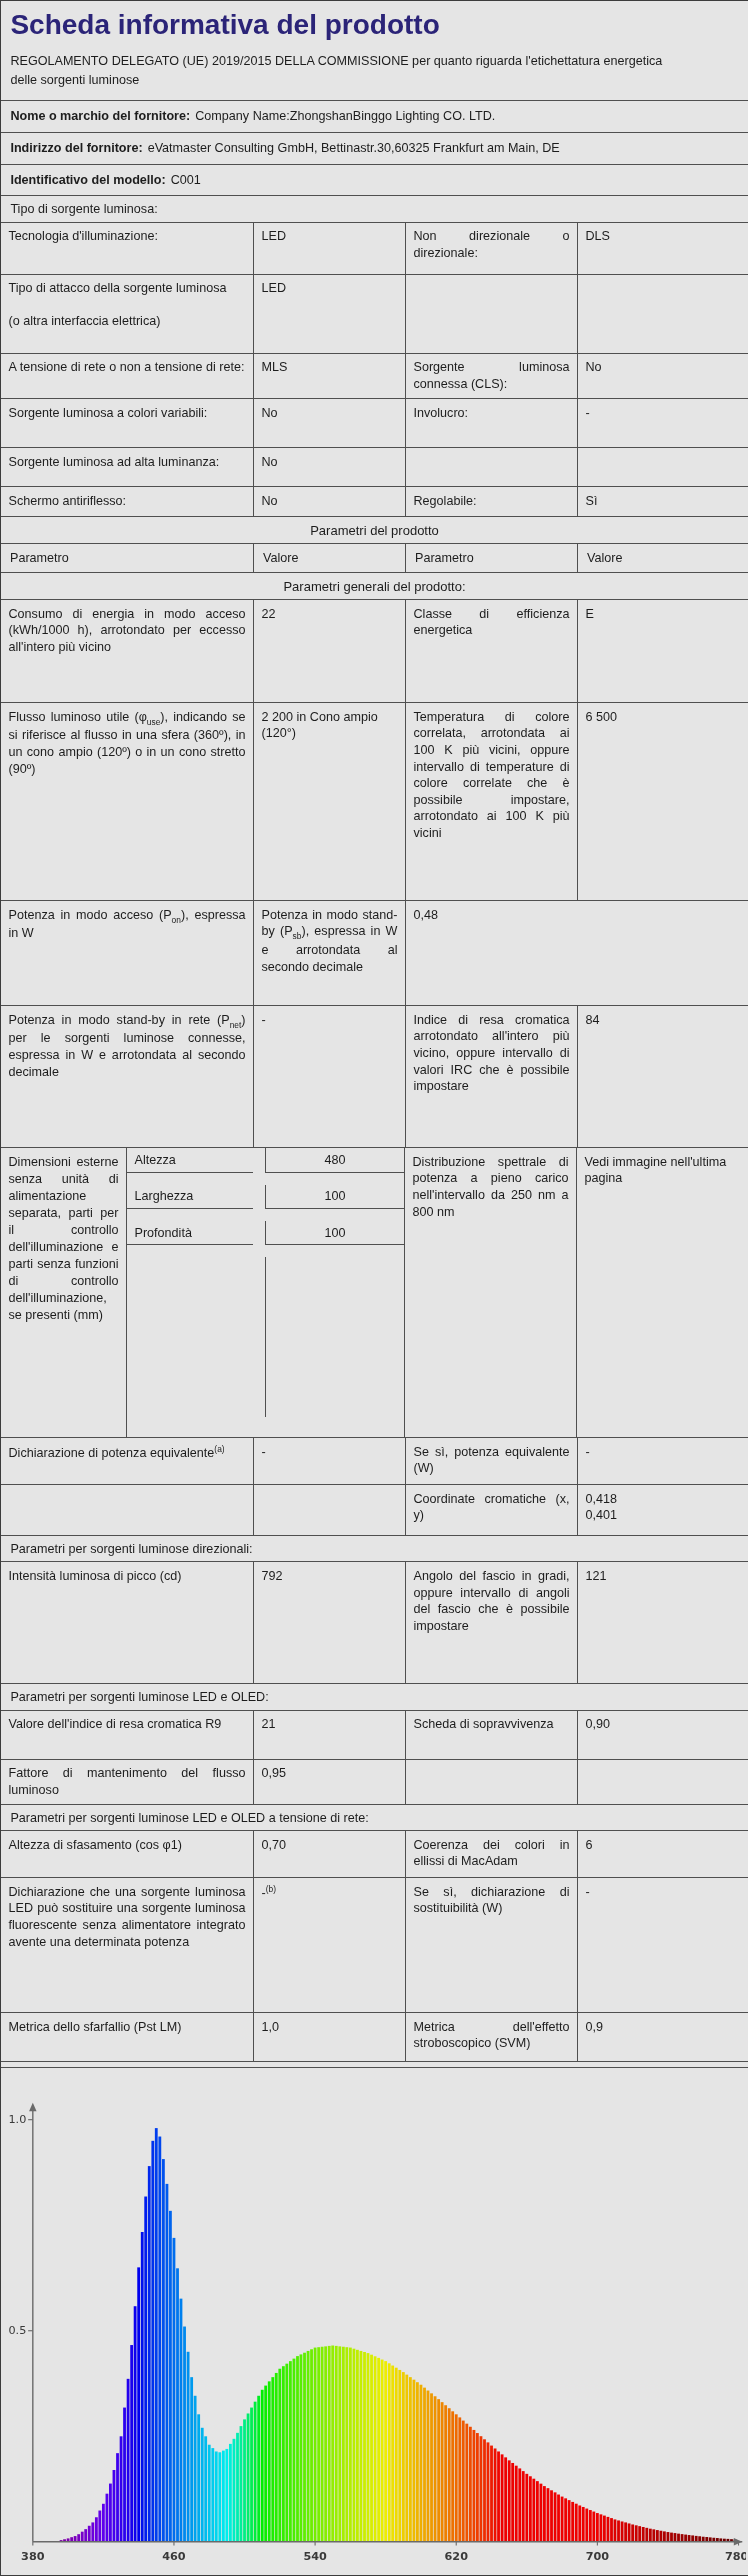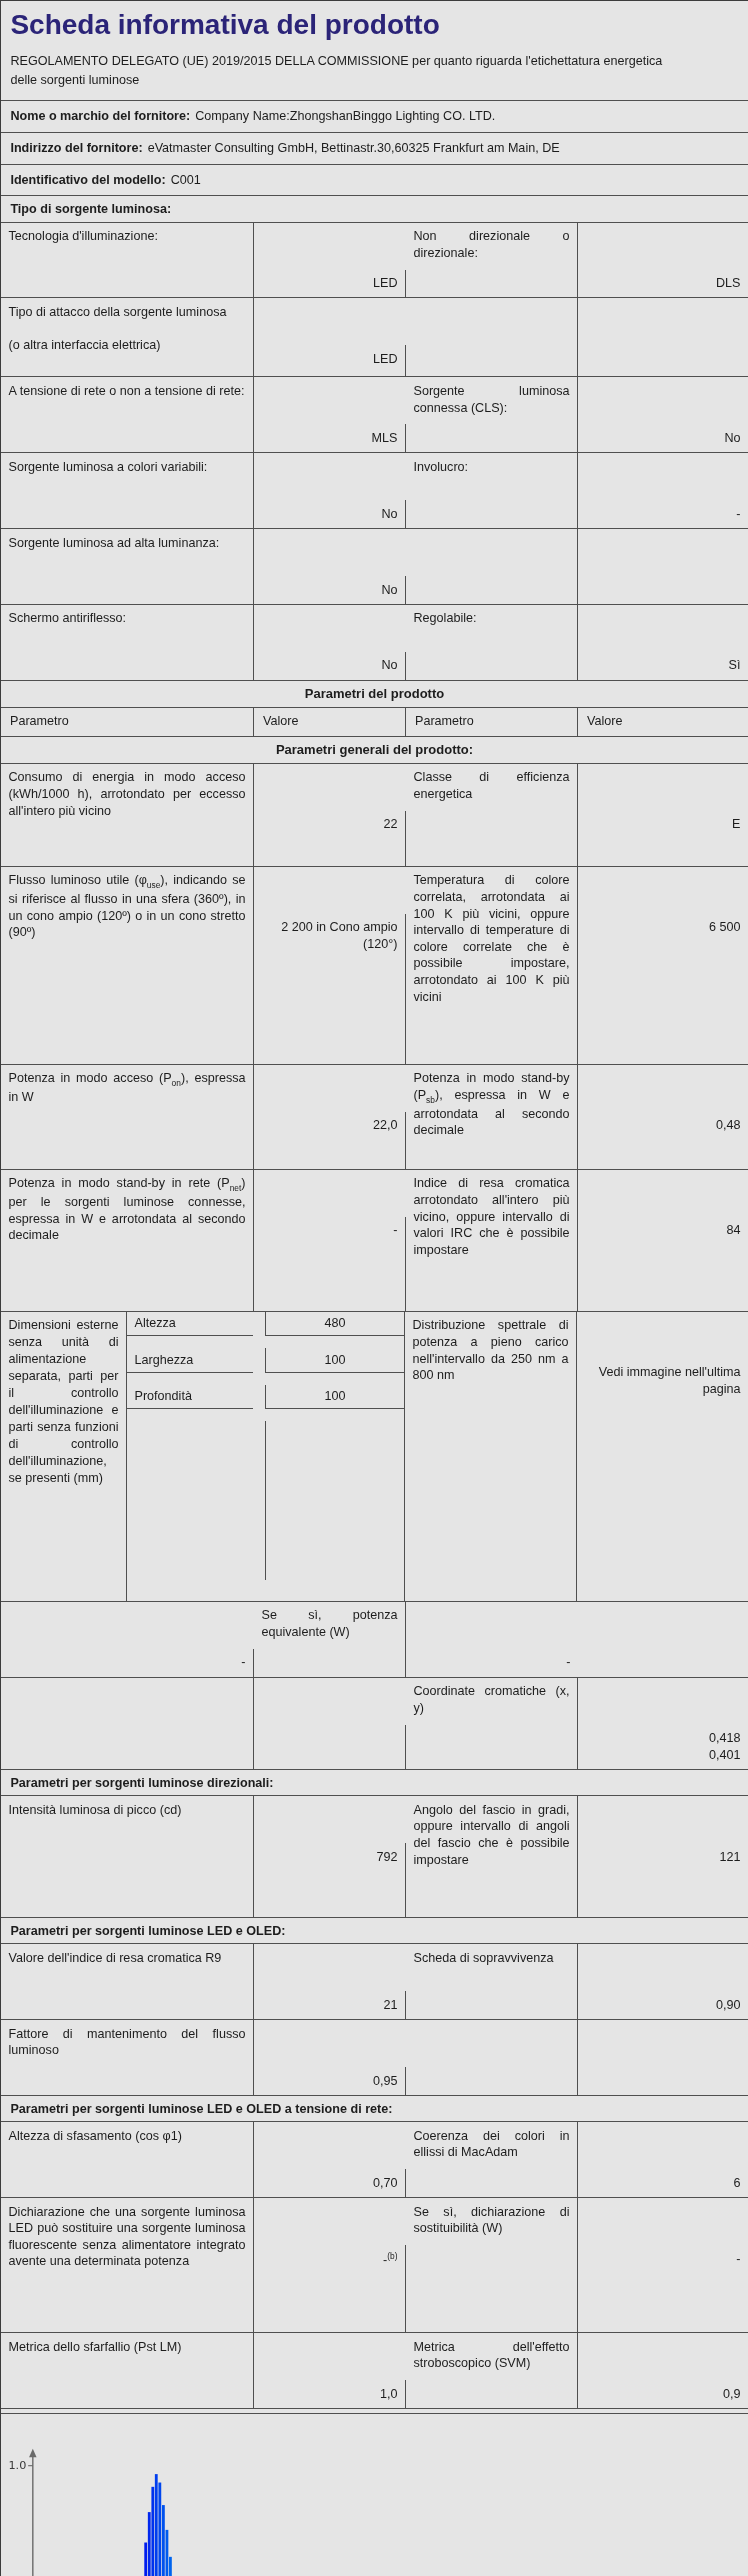--- a/index.html
+++ b/index.html
@@ -4,27 +4,27 @@
 <style>
   html,body{margin:0;padding:0;background:#fff;}
   body{font-family:"Liberation Sans", sans-serif;color:#1d1d1d;}
   .page{width:749px;min-height:2576px;box-sizing:border-box;border:1.9px solid #3c3c3c;background:#e5e5e5;}
   
   .title-block{padding:7.5px 11.2px 11.2px 9.4px;border-bottom:0.9px solid #4f4f4f;}
   .doc-title{font-size:28px;font-weight:bold;color:#2b2478;margin:1.9px 0 11.2px 0;line-height:1.1;}
   .reg-text{font-size:12.6px;line-height:1.45;max-width:655px;}
   .kv-row{padding:8.4px 9.4px;border-bottom:0.9px solid #4f4f4f;font-size:12.6px;}
   .kv-row .lbl{font-weight:bold;margin-right:5px;}
-  .band{padding:5.6px 9.4px;border-bottom:0.9px solid #4f4f4f;font-size:12.6px;font-weight:bold;}
+  .band{padding:5.6px 9.4px;border-bottom:0.9px solid #4f4f4f;font-size:12.6px;font-weight:normal;}
   .band.center{text-align:center;font-size:13px;}
   
   .row{display:grid;grid-template-columns:253px 152px 172px 1fr;border-bottom:0.9px solid #4f4f4f;box-sizing:border-box;}
   .cell{padding:5.6px 7.5px;font-size:12.6px;line-height:1.32;box-sizing:border-box;}
   .cell.param{text-align:justify;border-right:0.9px solid #4f4f4f;white-space:pre-line;}
-  .cell.value{text-align:right;white-space:pre-line;margin-top:47px;}
+  .cell.value{text-align:left;white-space:pre-line;}
   .cell.v1{border-right:0.9px solid #4f4f4f;}
   .cell.p2{border-right:0.9px solid #4f4f4f;}
   .colhead{font-weight:normal;padding-left:9px;}
   sub{font-size:8.4px;} sup{font-size:8.4px;}
   
   .row.r-dim{grid-template-columns:126px 278px 172px 1fr;}
   .dim-label{padding:5.6px 7.5px;font-size:12.6px;line-height:1.35;text-align:justify;border-right:0.9px solid #4f4f4f;}
   .dim-sub{display:grid;grid-template-columns:126px 1fr;grid-auto-rows:min-content;border-right:0.9px solid #4f4f4f;gap:12px;}
   .dim-key{padding:4.7px 7.5px;font-size:12.6px;border-bottom:0.9px solid #4f4f4f;}
   .dim-val{padding:4.7px 7.5px;font-size:12.6px;text-align:center;border-left:0.9px solid #4f4f4f;border-bottom:0.9px solid #4f4f4f;}
@@ -112,21 +112,20 @@
     <div class="cell value">E</div>
   </div>
   <div class="row" style="min-height:198px">
     <div class="cell param">Flusso luminoso utile (φ<sub>use</sub>), indicando se si riferisce al flusso in una sfera (360º), in un cono ampio (120º) o in un cono stretto (90º)</div>
     <div class="cell value v1">2 200 in Cono ampio (120°)</div>
     <div class="cell param p2">Temperatura di colore correlata, arrotondata ai 100 K più vicini, oppure intervallo di temperature di colore correlate che è possibile impostare, arrotondato ai 100 K più vicini</div>
     <div class="cell value">6 500</div>
   </div>
   <div class="row" style="min-height:105px">
     <div class="cell param">Potenza in modo acceso (P<sub>on</sub>), espressa in W</div>
-    <div class="cell value v1">22,0</div>
     <div class="cell param p2">Potenza in modo stand-by (P<sub>sb</sub>), espressa in W e arrotondata al secondo decimale</div>
     <div class="cell value">0,48</div>
   </div>
   <div class="row" style="min-height:142px">
     <div class="cell param">Potenza in modo stand-by in rete (P<sub>net</sub>) per le sorgenti luminose connesse, espressa in W e arrotondata al secondo decimale</div>
     <div class="cell value v1">-</div>
     <div class="cell param p2">Indice di resa cromatica arrotondato all'intero più vicino, oppure intervallo di valori IRC che è possibile impostare</div>
     <div class="cell value">84</div>
   </div>
 
@@ -140,20 +139,21 @@
       <div class="dim-key">Profondità</div>
       <div class="dim-val">100</div>
       <div class="dim-key filler"></div>
       <div class="dim-val filler"></div>
     </div>
     <div class="cell param p2">Distribuzione spettrale di potenza a pieno carico nell'intervallo da 250 nm a 800 nm</div>
     <div class="cell value">Vedi immagine nell'ultima pagina</div>
   </div>
 
   <div class="row" style="min-height:47px">
+    <div class="cell param">Dichiarazione di potenza equivalente<sup>(a)</sup></div>
     <div class="cell value v1">-</div>
     <div class="cell param p2">Se sì, potenza equivalente (W)</div>
     <div class="cell value">-</div>
   </div>
   <div class="row" style="min-height:51px">
     <div class="cell param"></div>
     <div class="cell value v1"></div>
     <div class="cell param p2">Coordinate cromatiche (x, y)</div>
     <div class="cell value">0,418
 0,401</div>

